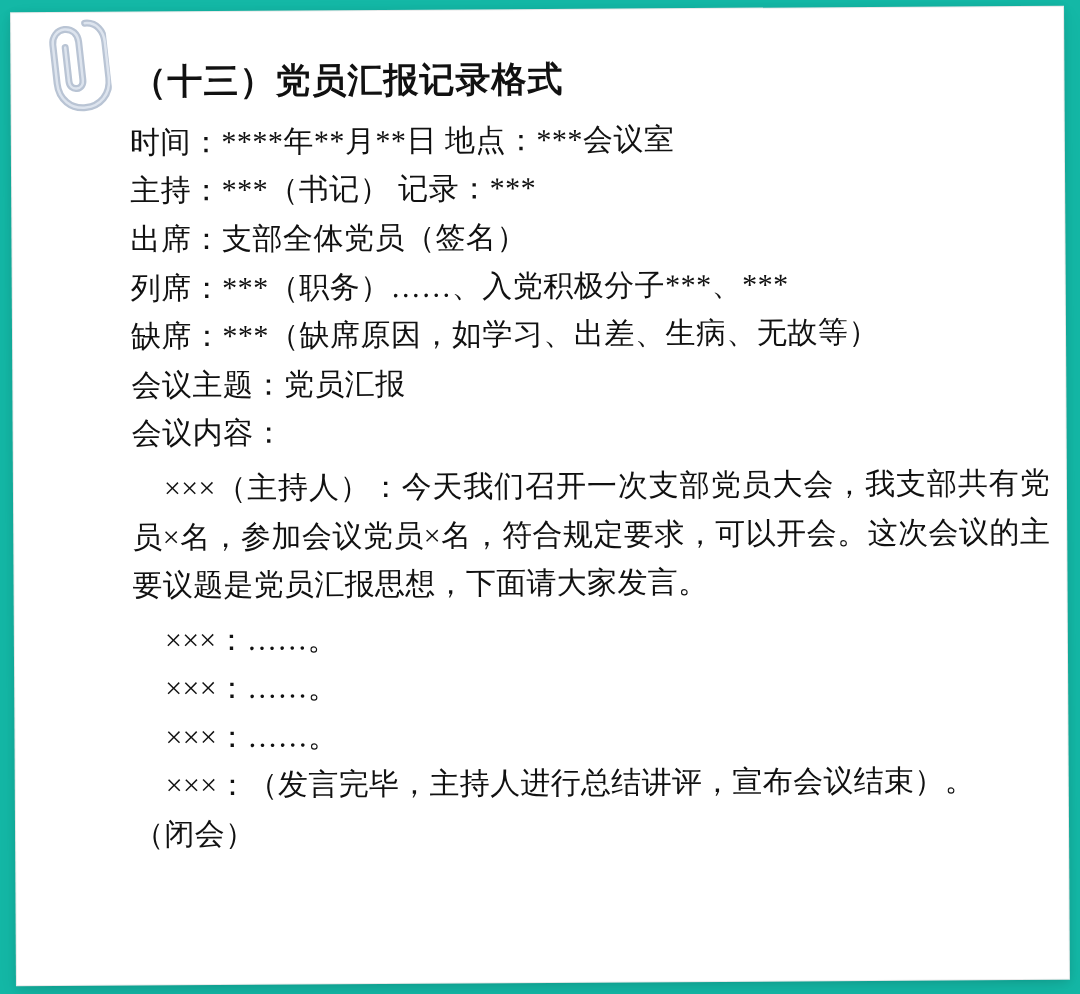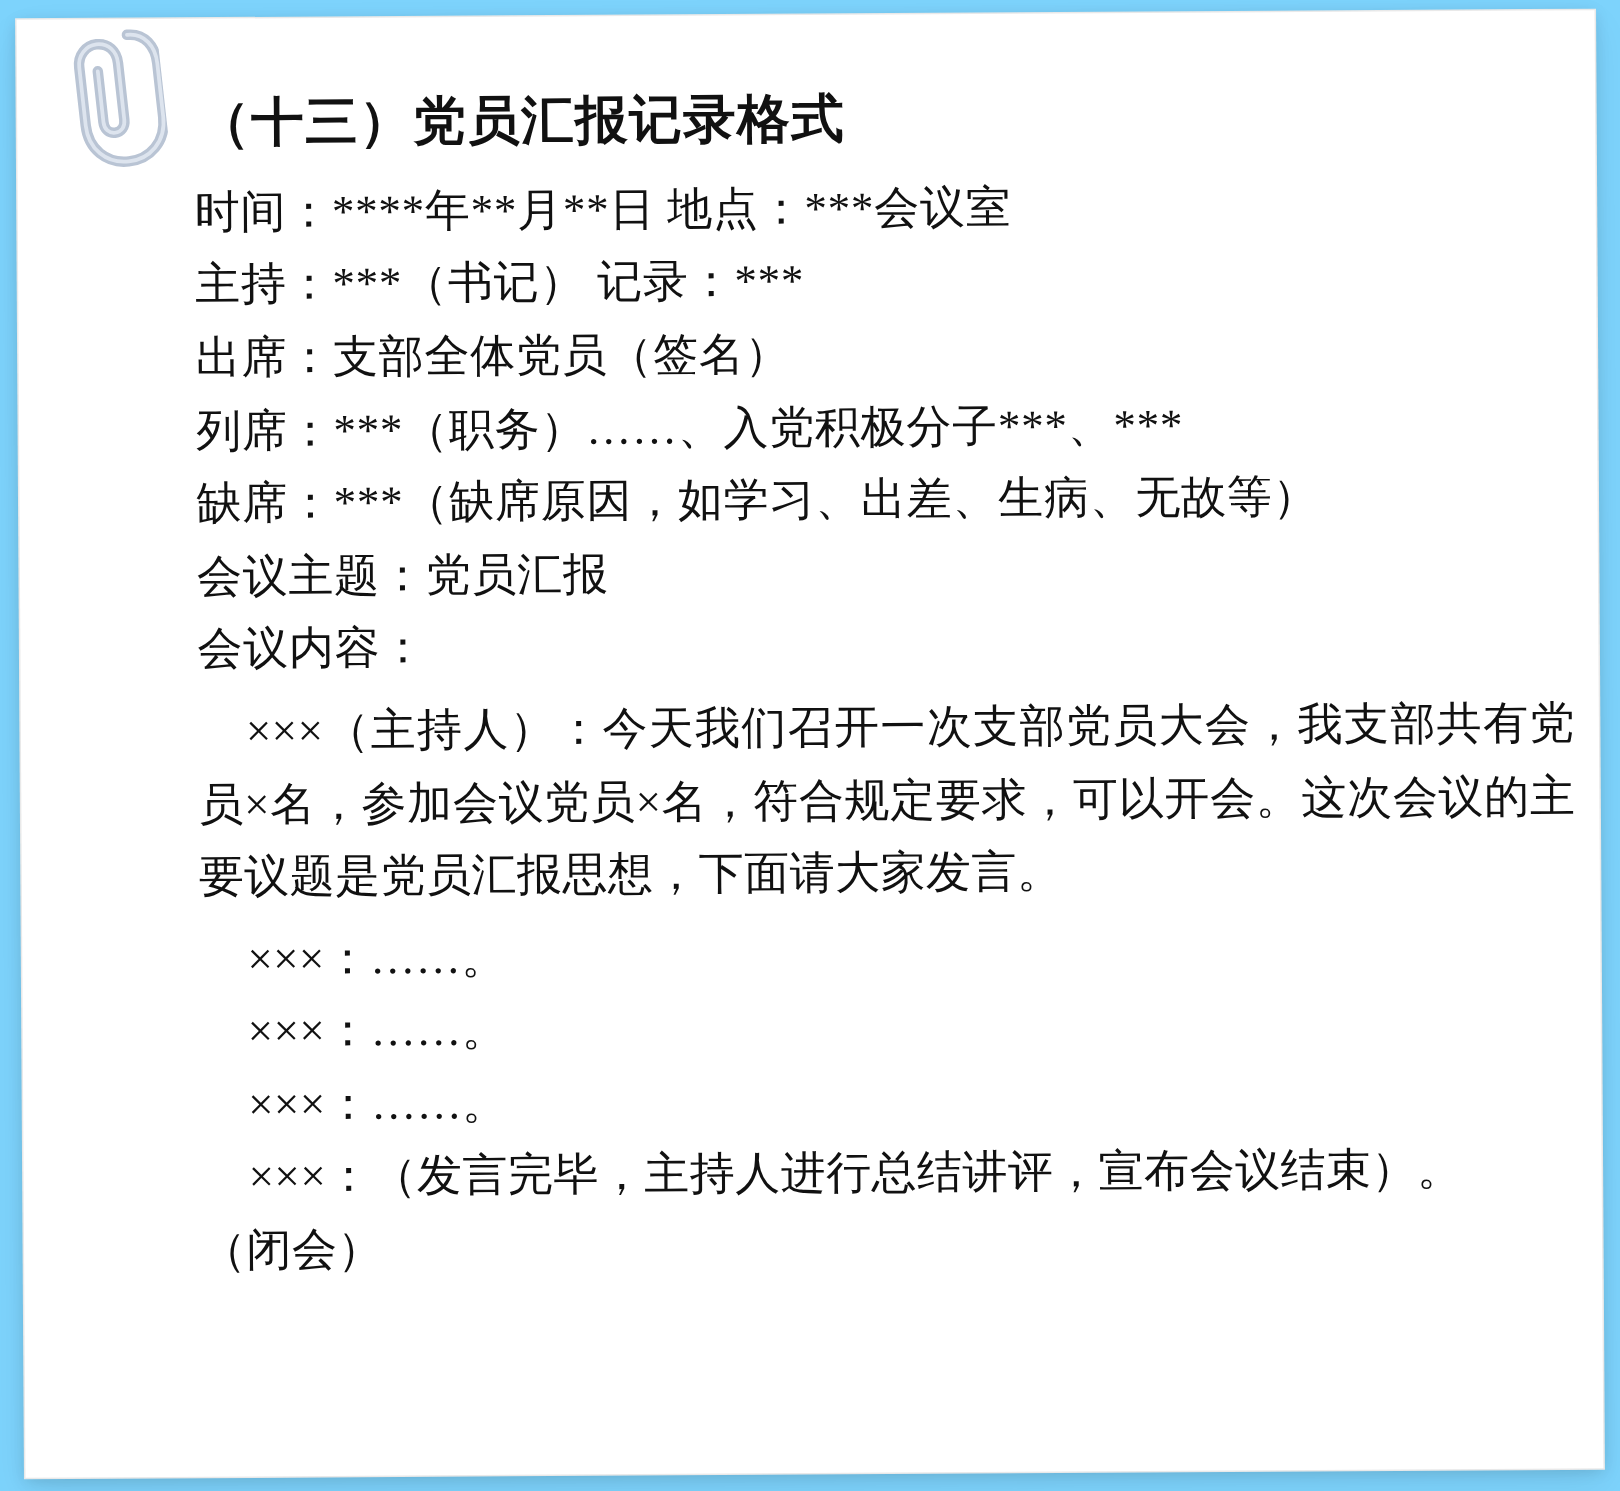--- a/index.html
+++ b/index.html
@@ -11,21 +11,21 @@
     width: 1080px;
     height: 994px;
     overflow: hidden;
     font-family: "Liberation Serif", "DejaVu Serif", serif;
   }
 
   .page {
     position: relative;
     width: 1080px;
     height: 994px;
-    background: #7dd3fc;
+    background: #14b8a6;
   }
 
   
   .paper {
     position: absolute;
     left: 14px;
     top: 10px;
     width: 1052px;
     height: 972px;
     background: #ffffff;

